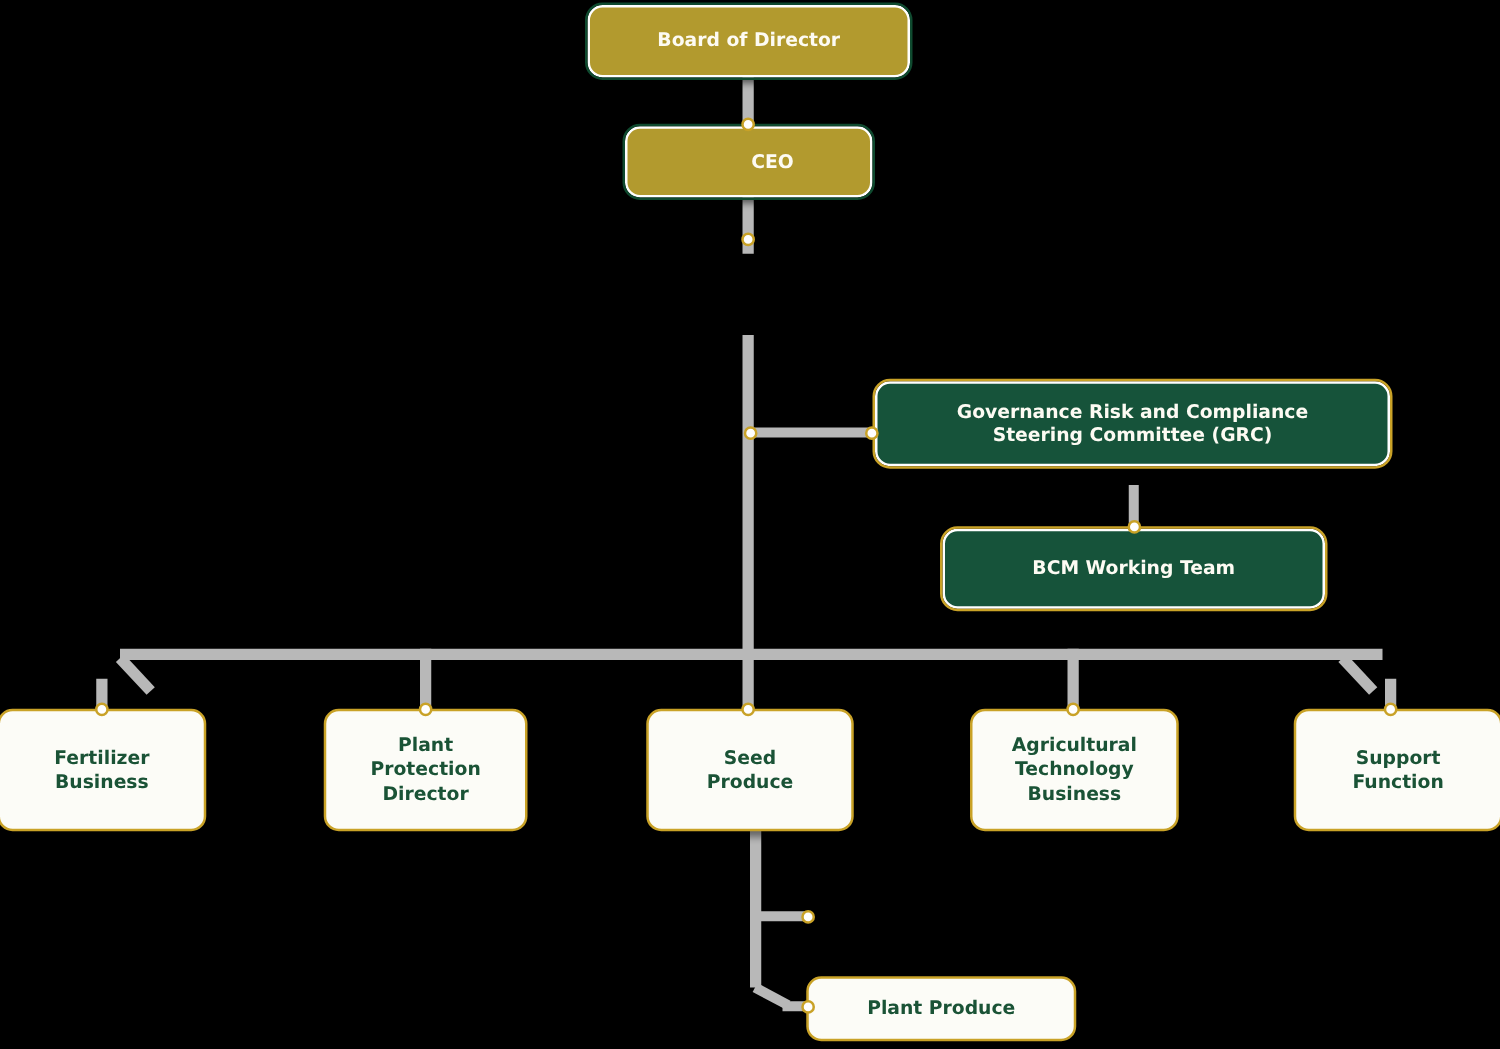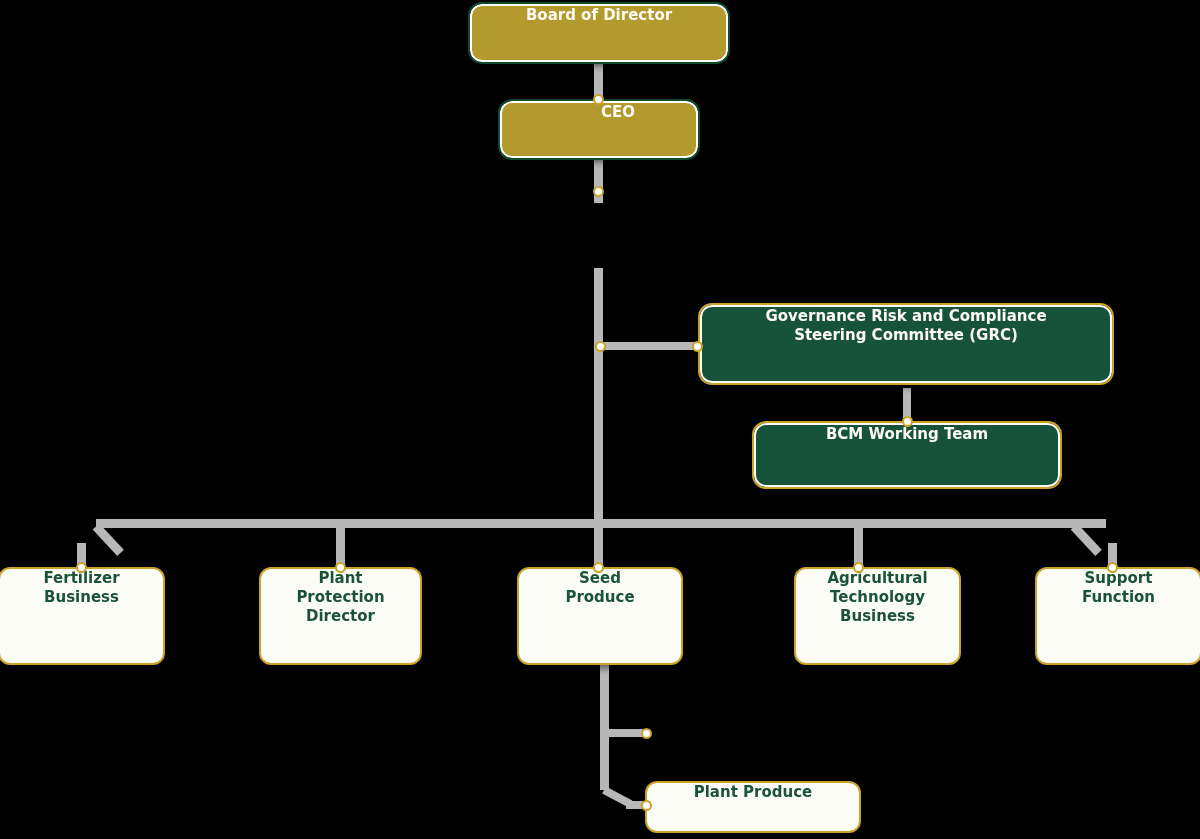--- a/index.html
+++ b/index.html
@@ -39,20 +39,21 @@
     border: 2px solid #c9a227;
     box-sizing: border-box;
     z-index: 6;
   }
 
   
   .node {
     position: absolute;
     box-sizing: border-box;
     display: flex;
+    align-items: center;
     justify-content: center;
     text-align: center;
     z-index: 4;
     border-radius: 12px;
     line-height: 1.28;
   }
   .node .lbl {
     display: block;
     padding: 0 10px;
     white-space: pre-line;
@@ -139,21 +140,21 @@
 
   <div class="node gold" style="left:470px; top:4px; width:258px; height:58px;">
     <span class="lbl">Board of Director</span>
   </div>
 
   <div class="node gold" style="left:500px; top:101px; width:198px; height:57px;padding-left:38px;">
     <span class="lbl">CEO</span>
   </div>
 
 
-  <div class="node green" style="left:700px; top:305px; width:412px; height:78px;">
+  <div class="node green" style="left:700px; top:305px; width:412px; height:68px;">
     <span class="lbl">Governance Risk and Compliance
 Steering Committee (GRC)</span>
   </div>
 
   <div class="node green" style="left:754px; top:423px; width:306px; height:64px;">
     <span class="lbl">BCM Working Team</span>
   </div>
 
   <div class="node white" style="left:-2px; top:567px; width:167px; height:98px;">
     <span class="lbl">Fertilizer
@@ -164,21 +165,21 @@
     <span class="lbl">Plant
 Protection
 Director</span>
   </div>
 
   <div class="node white" style="left:517px; top:567px; width:166px; height:98px;">
     <span class="lbl">Seed
 Produce</span>
   </div>
 
-  <div class="node white" style="left:794px; top:567px; width:167px; height:98px;">
+  <div class="node white" style="left:776px; top:567px; width:167px; height:98px;">
     <span class="lbl">Agricultural
 Technology
 Business</span>
   </div>
 
   <div class="node white" style="left:1035px; top:567px; width:167px; height:98px;">
     <span class="lbl">Support
 Function</span>
   </div>
 

